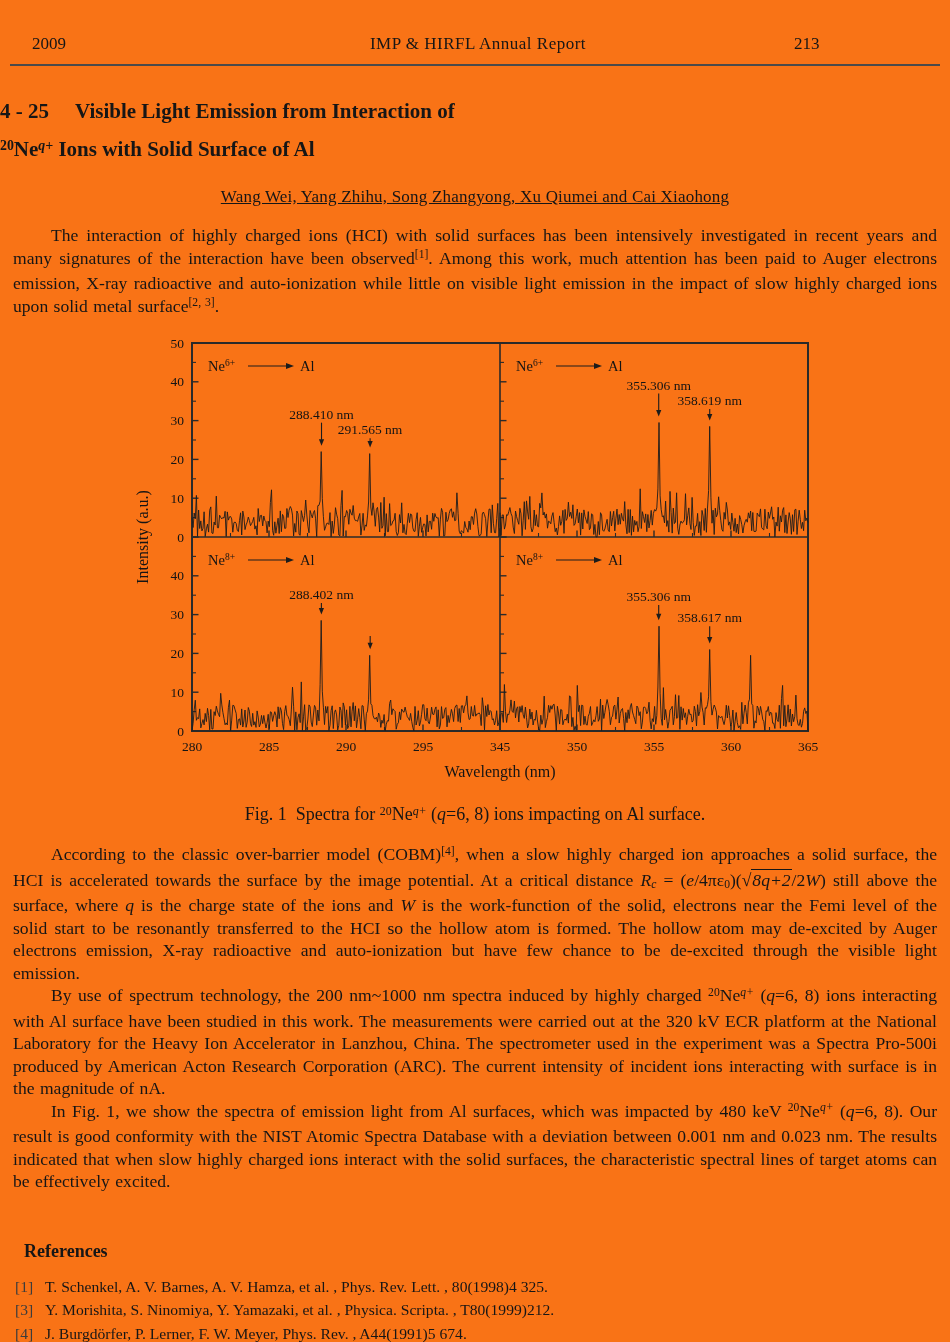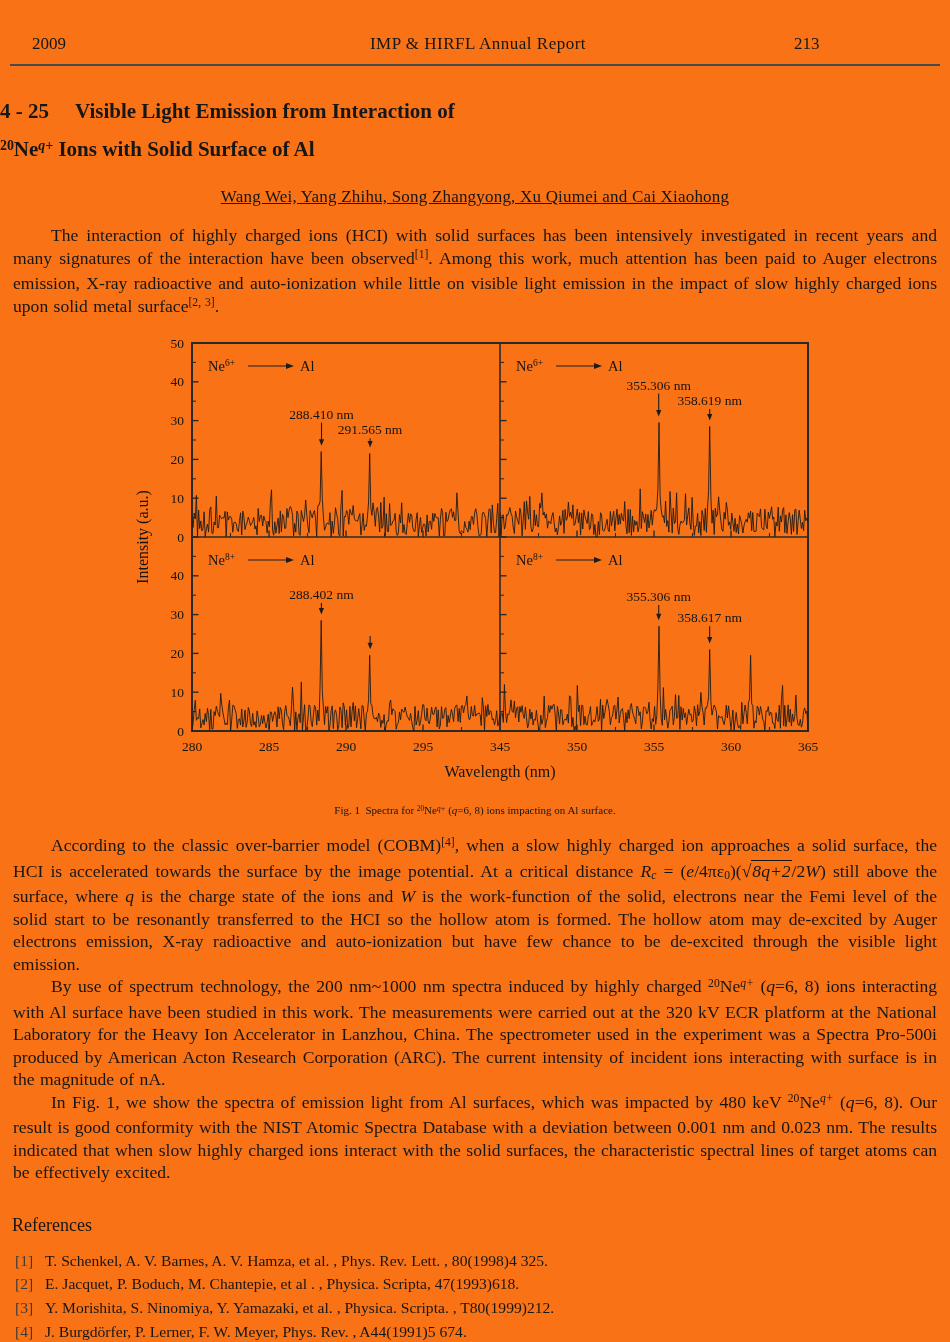--- a/index.html
+++ b/index.html
@@ -24,23 +24,23 @@
   .para.first{margin-top:17px;}
   .para.after-fig{margin-top:18px;}
   .sup{font-size:66%;position:relative;top:-0.45em;}
   .sub{font-size:66%;position:relative;top:0.22em;}
   .it{font-style:italic;}
   .sqrt{border-top:1.4px solid #161616;font-style:italic;padding:0 1px;}
   
   .figure-wrap{margin-top:13px;text-align:center;}
   .figure-wrap svg{display:inline-block;}
   svg text{font-family:"Liberation Serif","DejaVu Serif",serif;fill:#141414;}
-  .caption{margin-top:15px;text-align:center;font-size:11px;}
-  
-  .refs-head{margin-top:31px;padding-left:12px;font-size:18px;font-weight:normal;}
+  .caption{margin-top:15px;text-align:center;font-size:18px;}
+  
+  .refs-head{margin-top:48px;padding-left:24px;font-size:18px;font-weight:bold;}
   .refs{margin-top:13px;padding-left:15px;font-size:15.6px;line-height:23.8px;}
   .ref-row{white-space:nowrap;}
   .ref-num{display:inline-block;min-width:30px;color:#3c3c3c;}
 </style>
 </head>
 <body>
 
 <div class="page">
 
   <div class="page-header">
@@ -211,18 +211,17 @@
     <div class="caption">Fig. 1&nbsp;&nbsp;Spectra for <span class="sup">20</span>Ne<span class="sup it">q+</span> (<span class="it">q</span>=6, 8) ions impacting on Al surface.</div>
   </div>
 
   <p class="para after-fig">According to the classic over-barrier model (COBM)<span class="sup">[4]</span>, when a slow highly charged ion approaches a solid surface, the HCI is accelerated towards the surface by the image potential. At a critical distance <span class="it">R</span><span class="sub it">c</span> = (<span class="it">e</span>/4πε<span class="sub">0</span>)(√<span class="sqrt">8q+2</span>/2<span class="it">W</span>) still above the surface, where <span class="it">q</span> is the charge state of the ions and <span class="it">W</span> is the work-function of the solid, electrons near the Femi level of the solid start to be resonantly transferred to the HCI so the hollow atom is formed. The hollow atom may de-excited by Auger electrons emission, X-ray radioactive and auto-ionization but have few chance to be de-excited through the visible light emission.</p>
   <p class="para">By use of spectrum technology, the 200 nm~1000 nm spectra induced by highly charged <span class="sup">20</span>Ne<span class="sup it">q+</span> (<span class="it">q</span>=6, 8) ions interacting with Al surface have been studied in this work. The measurements were carried out at the 320 kV ECR platform at the National Laboratory for the Heavy Ion Accelerator in Lanzhou, China. The spectrometer used in the experiment was a Spectra Pro-500i produced by American Acton Research Corporation (ARC). The current intensity of incident ions interacting with surface is in the magnitude of nA.</p>
   <p class="para">In Fig. 1, we show the spectra of emission light from Al surfaces, which was impacted by 480 keV <span class="sup">20</span>Ne<span class="sup it">q+</span> (<span class="it">q</span>=6, 8). Our result is good conformity with the NIST Atomic Spectra Database with a deviation between 0.001 nm and 0.023 nm. The results indicated that when slow highly charged ions interact with the solid surfaces, the characteristic spectral lines of target atoms can be effectively excited.</p>
 
   <div class="refs-head">References</div>
   <div class="refs" id="refs-list">
       <div class="ref-row"><span class="ref-num">[1]</span><span>T. Schenkel, A. V. Barnes, A. V. Hamza, et al. , Phys.  Rev.  Lett. , 80(1998)4 325.</span></div>
-      <div class="ref-row"><span class="ref-num">[2]</span><span>E. Jacquet, P. Boduch, M. Chantepie, et al . , Physica.  Scripta, 47(1993)618.</span></div>
       <div class="ref-row"><span class="ref-num">[3]</span><span>Y. Morishita, S. Ninomiya, Y. Yamazaki, et al. , Physica.  Scripta. , T80(1999)212.</span></div>
       <div class="ref-row"><span class="ref-num">[4]</span><span>J. Burgdörfer, P. Lerner, F. W. Meyer, Phys.  Rev. , A44(1991)5 674.</span></div>
     </div>
 
 </div>
 
 </body></html>

